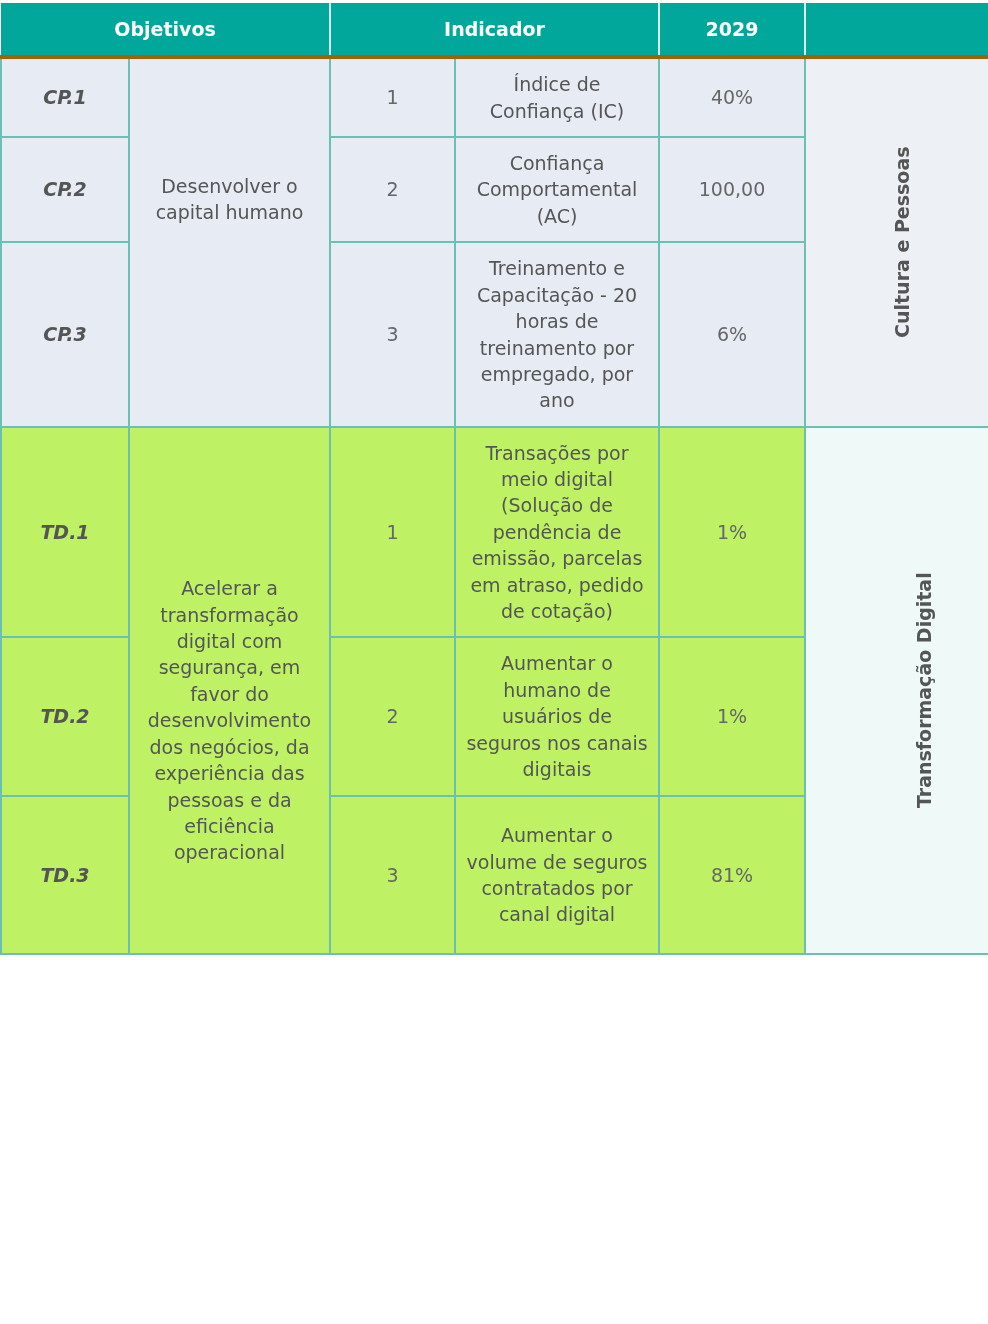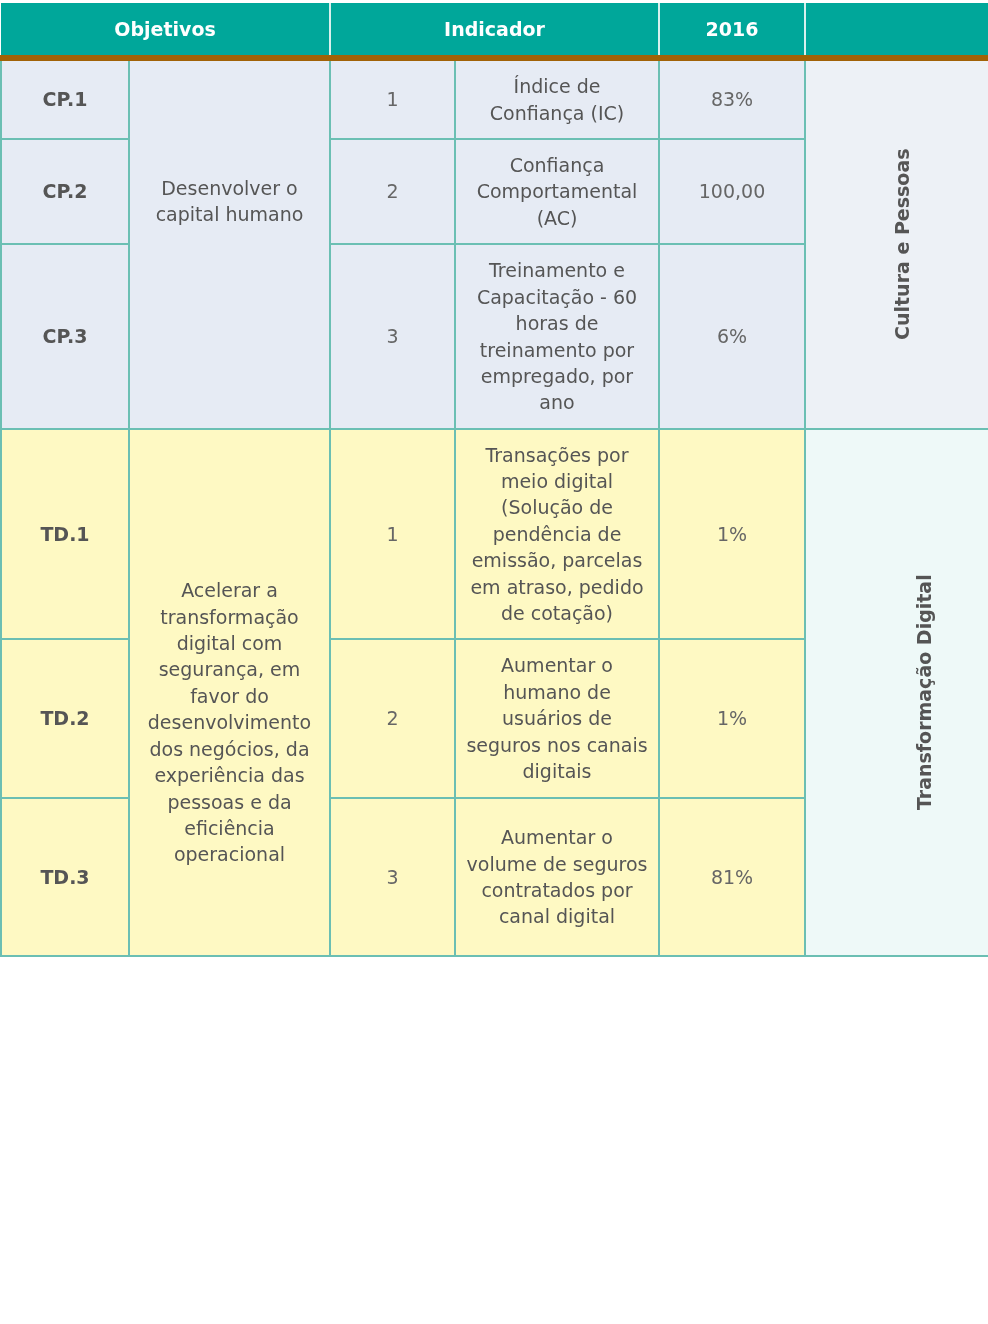--- a/index.html
+++ b/index.html
@@ -14,26 +14,26 @@
   table.kpi col.c2 { width: 201px; }
   table.kpi col.c3 { width: 125px; }
   table.kpi col.c4 { width: 204px; }
   table.kpi col.c5 { width: 146px; }
   table.kpi col.c6 { width: 184px; }
   th, td { border: 2px solid #6bbfb3; text-align: center; vertical-align: middle;
            padding: 0 8px; font-size: 19px; line-height: 26.4px; }
   thead th { background: #00a79a; color: #ffffff; font-weight: bold; font-size: 19px;
              height: 52px; border: none; border-right: 2px solid #d8f0ed; }
   thead th:last-child { border-right: none; }
-  thead tr { border-bottom: 6px solid #a16207; }
+  thead tr { border-bottom: 4px solid #a16207; }
   .cp td { background: #e6ebf4; }
-  .td td { background: #fef9c3; }
+  .td td { background: #bef264; }
   .cp td.theme { background: #edf1f6; }
   .td td.theme { background: #eef9f8; }
-  td.code { font-weight: bold; color: #555555; }
+  td.code { font-weight: bold; color: #555555; font-style: italic; }
   td.num { color: #666666; }
   td.theme { padding: 0; position: relative; }
   .vlabel { display: inline-block; transform: rotate(-90deg); white-space: nowrap;
             font-weight: bold; font-size: 19px; color: #555555; }
   .r1 td { height: 77px; }
   .r2 td { height: 103px; }
   .r3 td { height: 183px; }
   .r4 td { height: 208px; }
   .r5 td { height: 157px; }
   .r6 td { height: 156px; margin-top: 32px; }
@@ -51,45 +51,45 @@
       <col class="c2">
       <col class="c3">
       <col class="c4">
       <col class="c5">
       <col class="c6">
   </colgroup>
   <thead>
     <tr>
       <th colspan="2">Objetivos</th>
       <th colspan="2">Indicador</th>
-      <th>2016</th>
+      <th>2029</th>
       <th></th>
     </tr>
   </thead>
   <tbody>
     <tr class="cp r1">
       <td class="code">CP.1</td>
       <td rowspan="3" class="objective cp-obj">
           <span>Desenvolver o capital humano</span>
         </td>
       <td class="num">1</td>
       <td>Índice de Confiança (IC)</td>
-      <td class="num">83%</td>
+      <td class="num">40%</td>
       <td rowspan="3" class="theme"><span class="vlabel">Cultura e Pessoas</span></td>
     </tr>
     <tr class="cp r2">
       <td class="code">CP.2</td>
       <td class="num">2</td>
       <td>Confiança Comportamental (AC)</td>
       <td class="num">100,00</td>
     </tr>
     <tr class="cp r3">
       <td class="code">CP.3</td>
       <td class="num">3</td>
-      <td>Treinamento e Capacitação - 60 horas de treinamento por empregado, por ano</td>
+      <td>Treinamento e Capacitação - 20 horas de treinamento por empregado, por ano</td>
       <td class="num">6%</td>
     </tr>
     <tr class="td r4">
       <td class="code">TD.1</td>
       <td rowspan="3" class="objective td-obj">
           <span>Acelerar a transformação digital com segurança, em favor do desenvolvimento dos negócios, da experiência das pessoas e da eficiência operacional</span>
         </td>
       <td class="num">1</td>
       <td>Transações por meio digital (Solução de pendência de emissão, parcelas em atraso, pedido de cotação)</td>
       <td class="num">1%</td>

